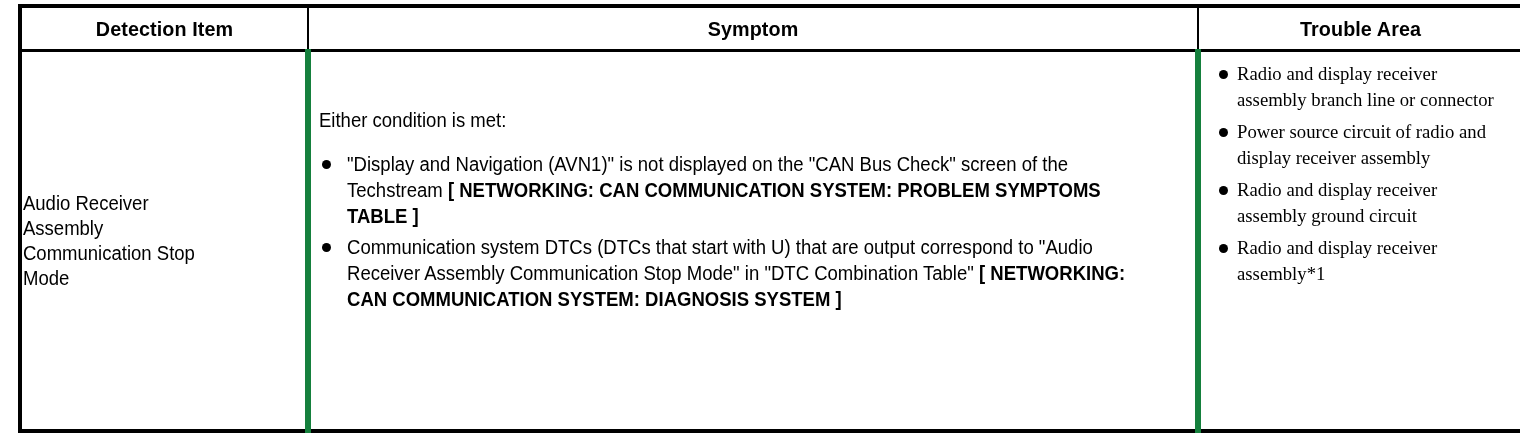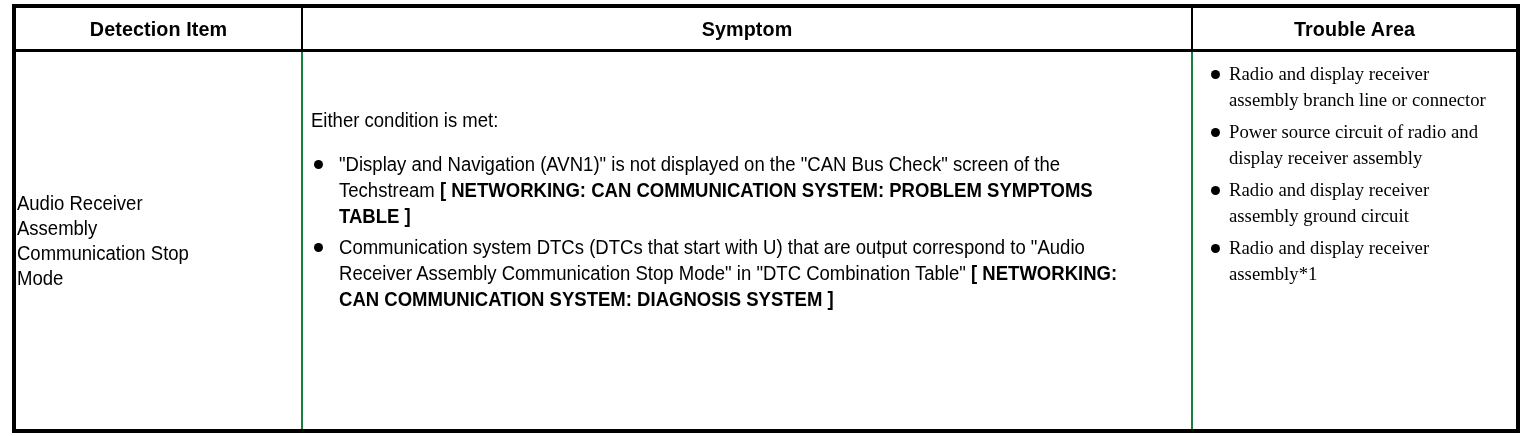--- a/index.html
+++ b/index.html
@@ -13,21 +13,21 @@
     font-family: "Liberation Sans", "DejaVu Sans", sans-serif;
     color: #000000;
     overflow: hidden;
   }
 
   .sheet {
     position: relative;
     width: 1520px;
     height: 436px;
     box-sizing: border-box;
-    padding: 4px 6px 3px 12px;
+    padding: 4px 6px 3px 18px;
   }
 
   table.dtc-table {
     width: 1508px;
     height: 429px;
     border-collapse: collapse;
     table-layout: fixed;
     border: 4px solid #000;
   }
 
@@ -43,21 +43,21 @@
     text-align: center;
     vertical-align: middle;
     height: 41px;
     padding: 0 4px;
     letter-spacing: 0.1px;
     transform: scaleX(0.94);
   }
   thead th:last-child { border-right: none; }
 
   tbody td {
-    border-right: 2px solid #15803d;
+    border-right: 6px solid #15803d;
     vertical-align: top;
     padding: 0;
   }
   tbody td:last-child { border-right: none; }
 
   
   .detection-cell {
     vertical-align: middle !important;
   }
   .detection-text {

